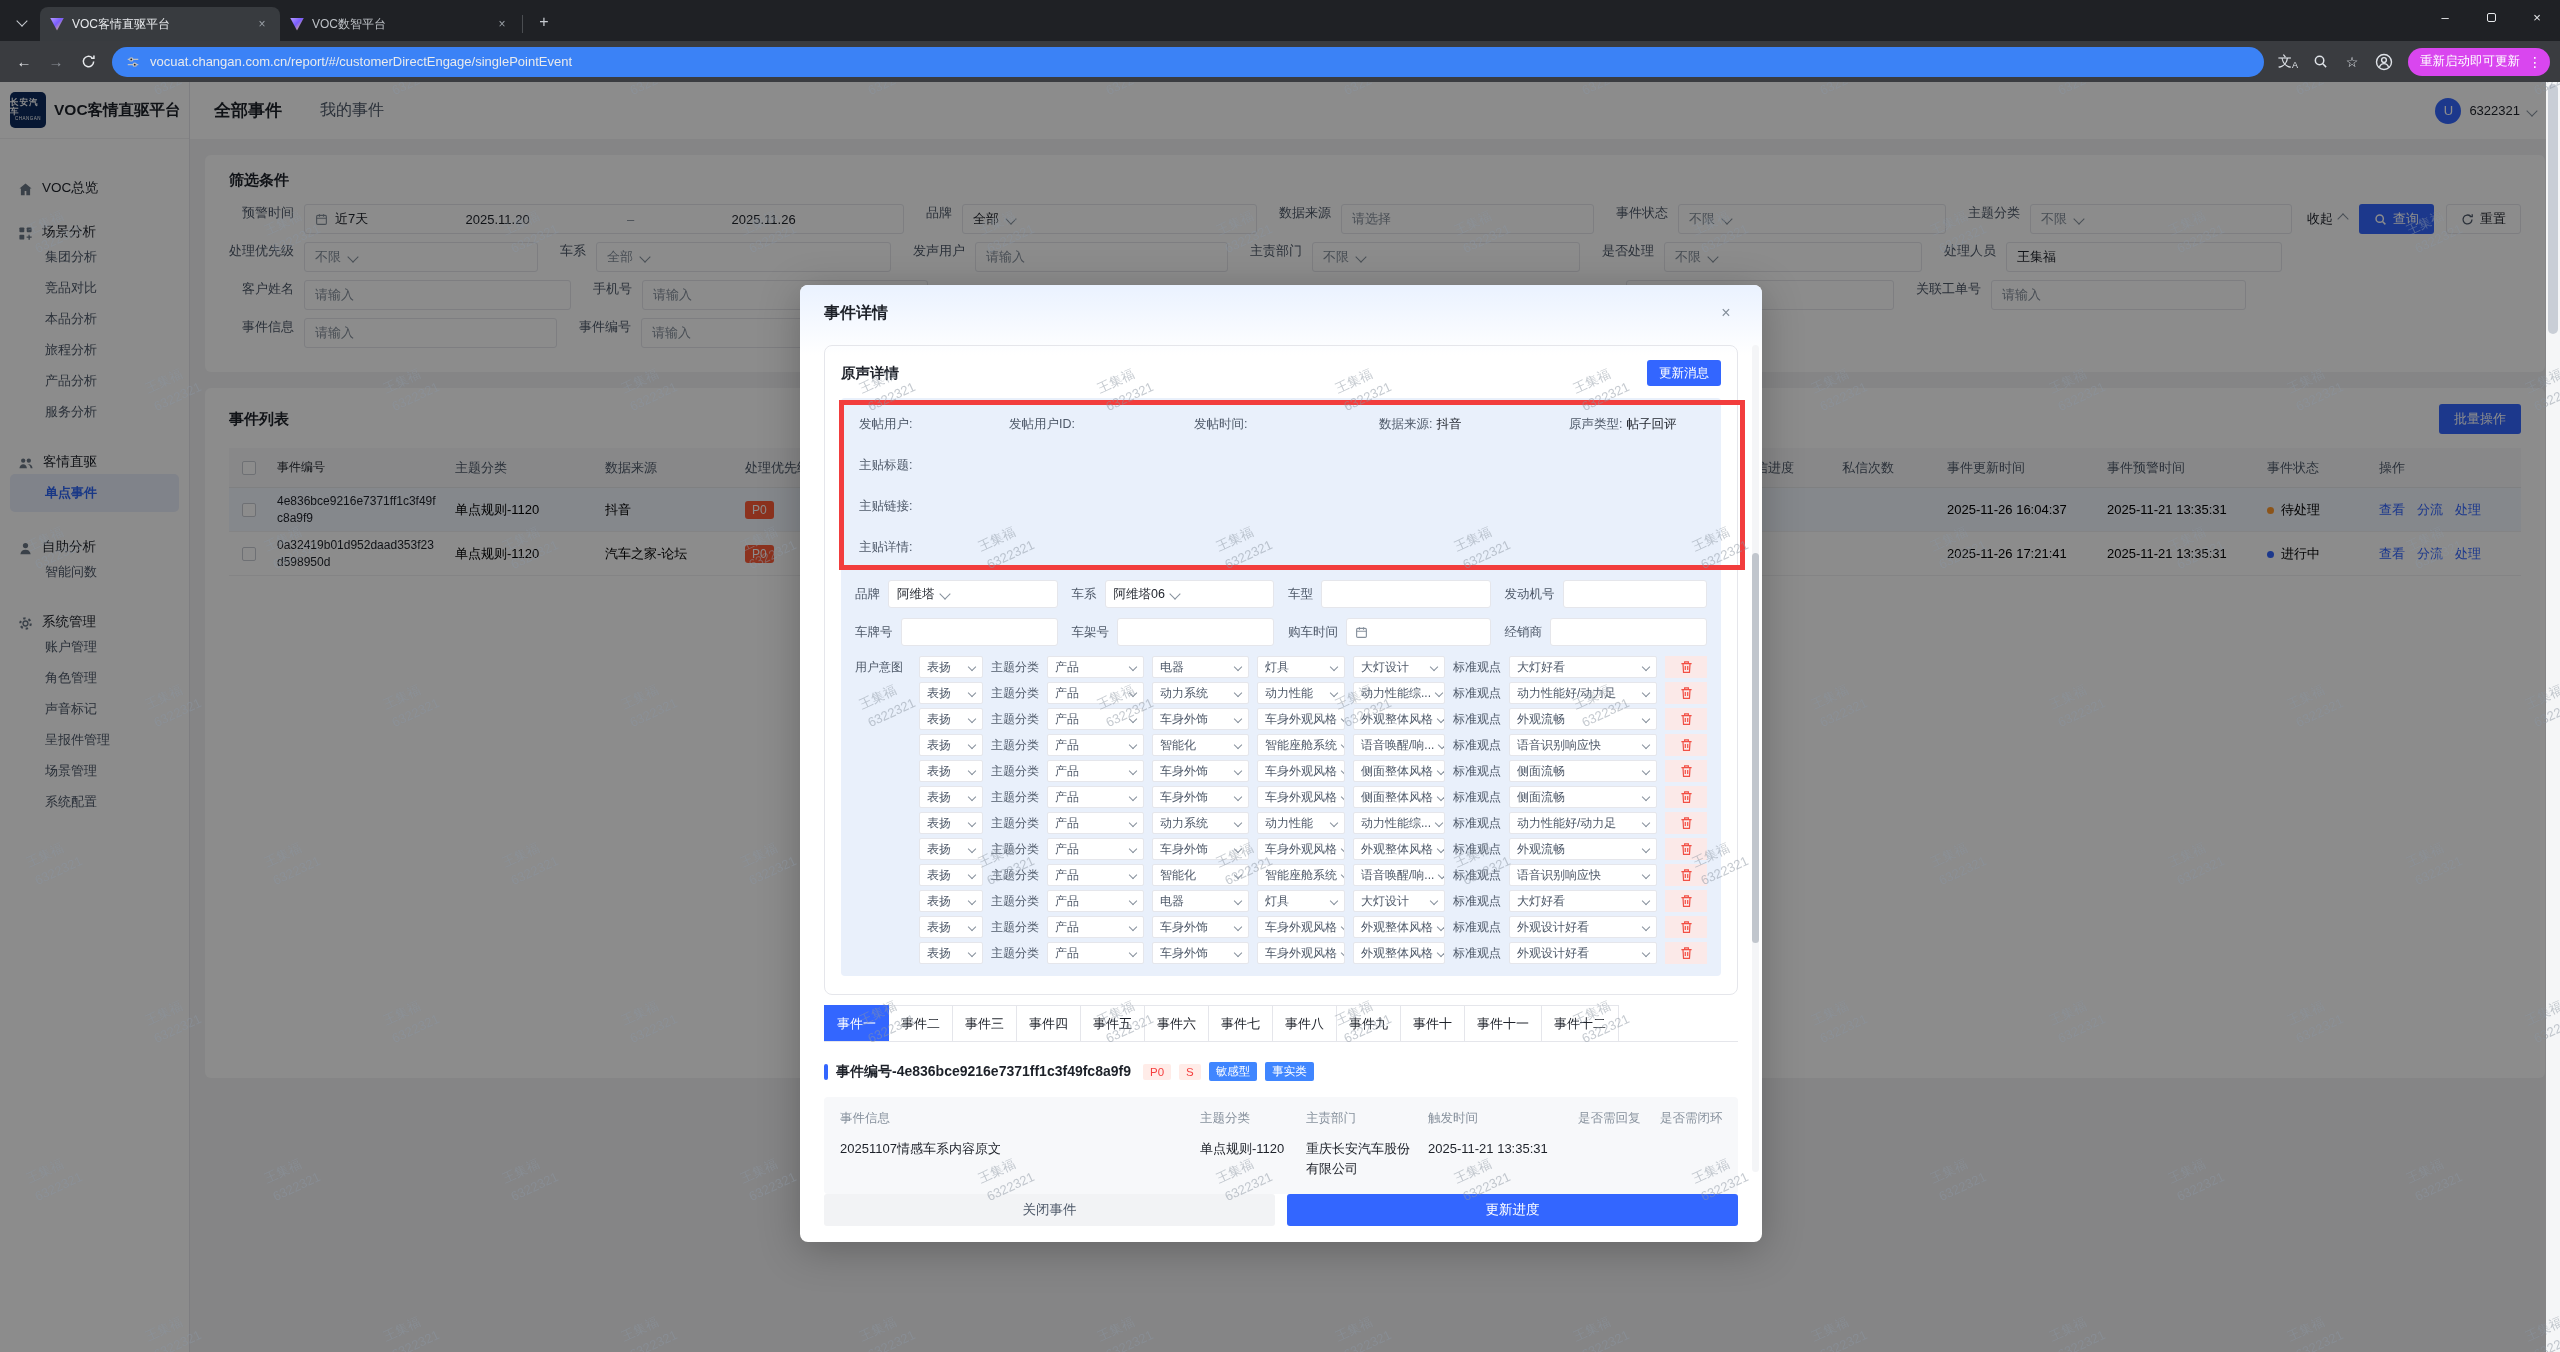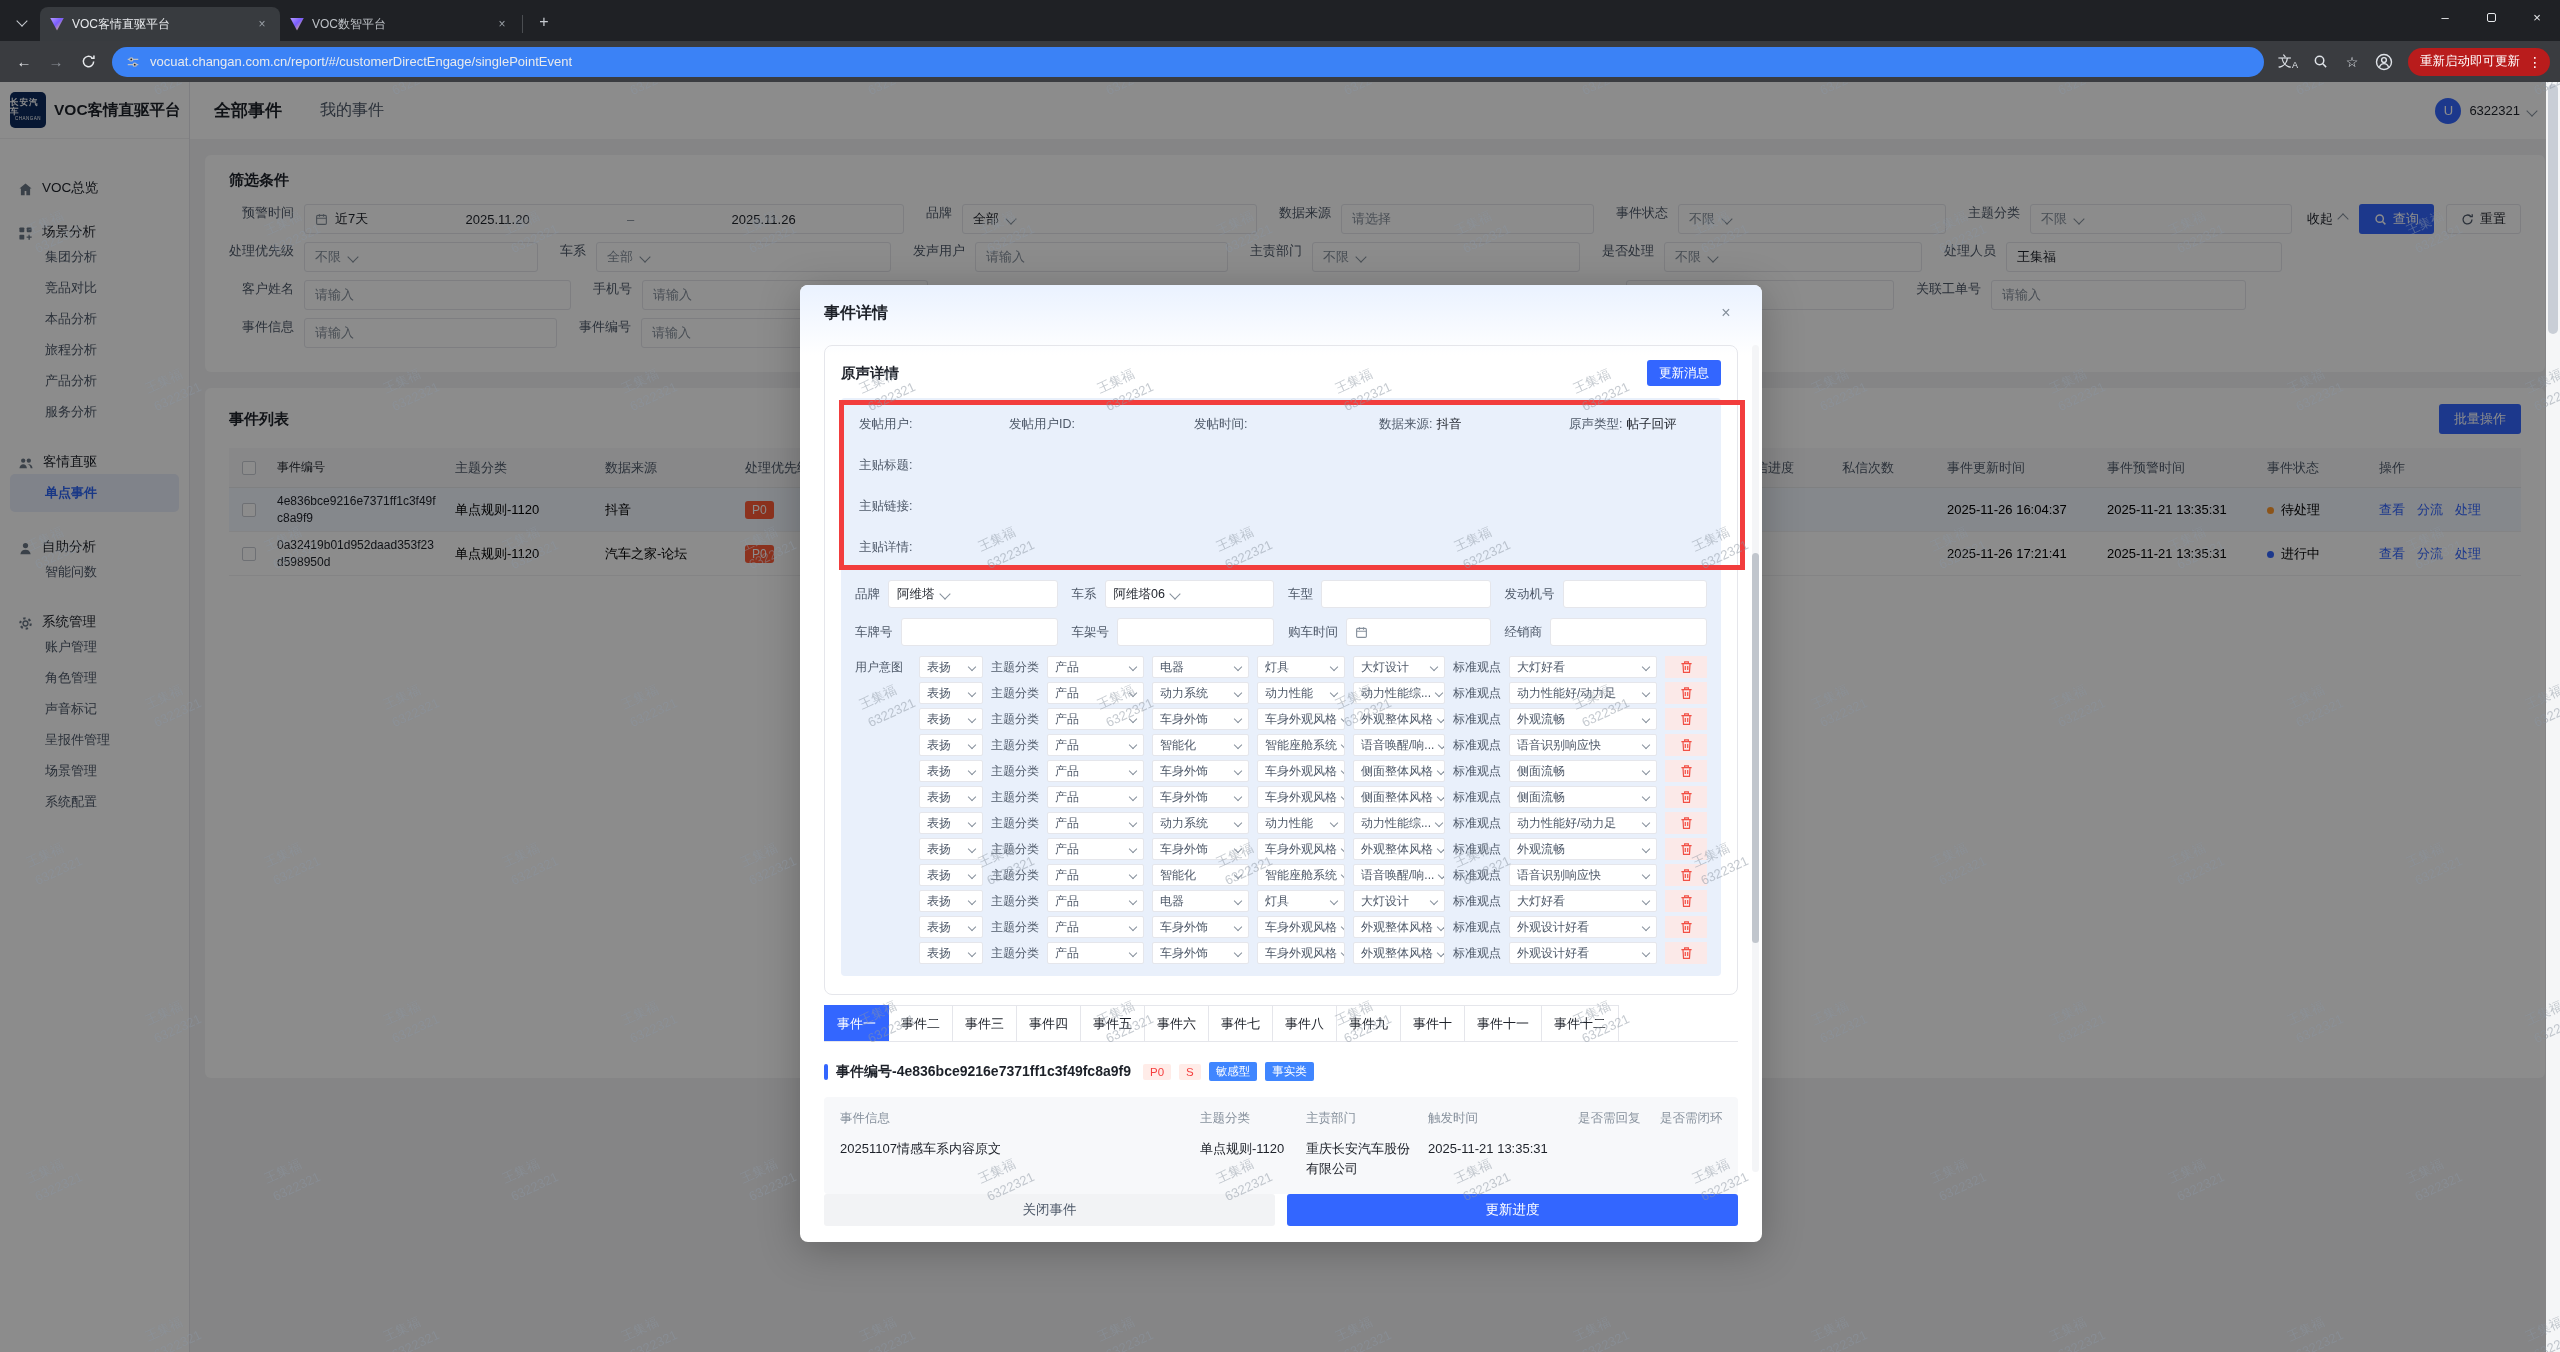--- a/index.html
+++ b/index.html
@@ -20,21 +20,21 @@
   .newtab { width:26px; height:26px; margin:0 0 6px 6px; display:flex; align-items:center; justify-content:center; font-size:16px; color:#c7cbd1; border-radius:13px; }
   .wincontrols { position:absolute; right:0; top:0; height:34px; display:flex; }
   .winbtn { width:46px; height:34px; display:flex; align-items:center; justify-content:center; color:#e8eaed; font-size:13px; }
   .maxbox { width:9px; height:9px; border:1px solid #e8eaed; border-radius:2px; }
 
   #chrome-toolbar { height:41px; background:#3a3c40; display:flex; align-items:center; padding:0 10px; gap:4px; }
   .navbtn { width:28px; height:28px; border-radius:14px; display:flex; align-items:center; justify-content:center; color:#e8eaed; font-size:15px; flex:none; }
   .navbtn.dim { color:#8b9096; }
   #omnibox { flex:1; height:30px; margin:0 6px; background:#3b82f6; border-radius:15px; display:flex; align-items:center; padding:0 14px; gap:10px; color:#e8eaed; font-size:13px; }
   .toolicon { width:28px; height:28px; display:flex; align-items:center; justify-content:center; color:#dfe3e8; font-size:14px; flex:none; }
-  #update-pill { height:28px; background:#b91c1c; color:#fff; border-radius:14px; display:flex; align-items:center; gap:6px; padding:0 6px 0 12px; font-size:12.5px; margin-left:6px; }
+  #update-pill { height:28px; background:#d946ef; color:#fff; border-radius:14px; display:flex; align-items:center; gap:6px; padding:0 6px 0 12px; font-size:12.5px; margin-left:6px; }
   #update-pill .kebab { font-size:14px; padding:0 2px; }
 
   
   #app { position:relative; height:1270px; background:#f2f3f5; overflow:hidden; }
   #sidebar { position:absolute; left:0; top:0; bottom:0; width:190px; background:#fff; border-right:1px solid #e5e6eb; z-index:1; }
   #logo-row { height:57px; display:flex; align-items:center; gap:8px; padding:0 10px; border-bottom:1px solid #f0f1f3; }
   #logo-box { width:36px; height:36px; background:#0d2b5e; border-radius:5px; color:#fff; display:flex; flex-direction:column; align-items:center; justify-content:center; line-height:1; flex:none; }
   #logo-box .l1 { font-size:8.5px; font-weight:bold; letter-spacing:1px; }
   #logo-box .l2 { font-size:4.5px; margin-top:2px; letter-spacing:.5px; }
   #app-title { font-size:15.5px; font-weight:bold; color:#1d2129; white-space:nowrap; }

